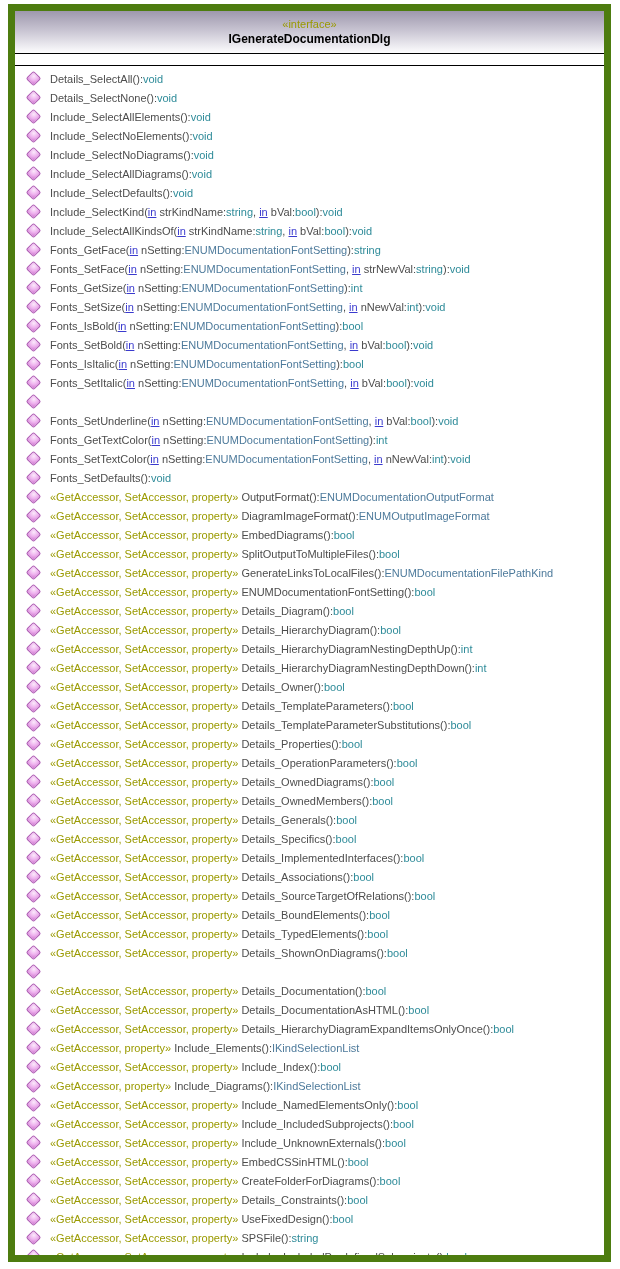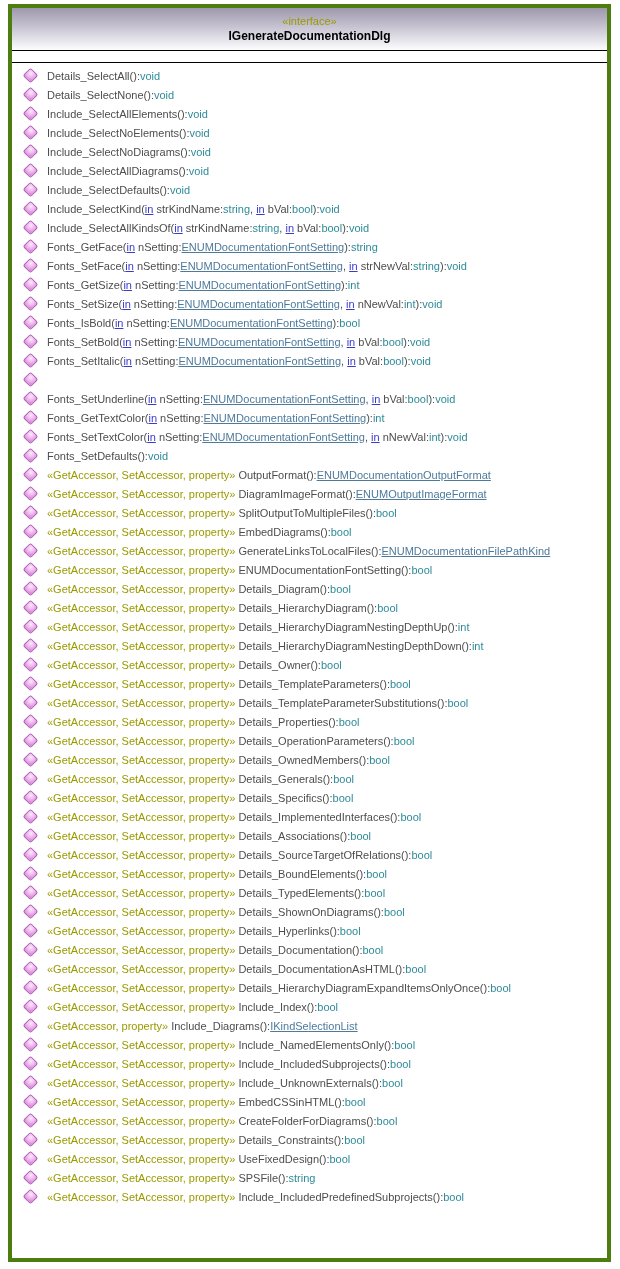--- a/index.html
+++ b/index.html
@@ -11,21 +11,21 @@
     --header-top:#9e98ad;
   }
   html,body{margin:0;padding:0;}
   body{
     width:620px;height:1269px;background:#ffffff;
     font-family:"Liberation Sans",sans-serif;
     position:relative;overflow:hidden;
   }
   .classbox{
     position:absolute;left:8px;top:4px;width:603px;height:1258px;
-    box-sizing:border-box;border:4px solid #4d7c0f;background:#e5e5e5;
+    box-sizing:border-box;border:7px solid #4d7c0f;background:#e5e5e5;
     display:flex;flex-direction:column;
   }
   .header{
     flex:none;height:43px;box-sizing:border-box;border-bottom:1px solid #000;
     background:linear-gradient(to bottom,var(--header-top) 0%,#c7c3d1 45%,#fdfdfe 100%);
     display:flex;flex-direction:column;align-items:center;justify-content:center;gap:2px;
   }
   .stereo-line{font-size:11px;line-height:12px;color:var(--stereo);}
   .title-line{font-size:12px;line-height:14px;font-weight:bold;color:#000;text-align:right;}
   .attrs{flex:none;height:12px;box-sizing:border-box;border-bottom:1px solid #000;background:#fff;}
@@ -38,21 +38,21 @@
     flex:none;width:9px;height:9px;margin:0 11px 0 4px;
     transform:rotate(45deg);
     background:radial-gradient(circle at 35% 30%,#fbeafb 0%,#eeb2ee 50%,#cb6fcb 100%);
     border:1px solid #aa55b0;border-radius:2px;
   }
   .op-text{font-size:11px;color:var(--name);}
   .c-name{color:var(--name);}
   .c-stereo{color:var(--stereo);}
   .c-kw{color:var(--kw);text-decoration:underline;}
   .c-builtin{color:var(--builtin);}
-  .c-type{color:var(--type);text-decoration:underline;}
+  .c-type{color:var(--type);}
 </style>
 </head>
 <body>
 
 <div class="classbox">
   <div class="header">
     <div class="stereo-line">«interface»</div>
     <div class="title-line">IGenerateDocumentationDlg</div>
   </div>
   <div class="attrs"></div>
@@ -113,20 +113,24 @@
         <div class="op-row">
           <span class="diamond"></span>
           <span class="op-text"><span class="c-name">Fonts_IsBold(</span><span class="c-kw">in</span><span class="c-name"> nSetting</span><span class="c-name">:</span><span class="c-type">ENUMDocumentationFontSetting</span><span class="c-name">)</span><span class="c-name">:</span><span class="c-builtin">bool</span></span>
         </div>
         <div class="op-row">
           <span class="diamond"></span>
           <span class="op-text"><span class="c-name">Fonts_SetBold(</span><span class="c-kw">in</span><span class="c-name"> nSetting</span><span class="c-name">:</span><span class="c-type">ENUMDocumentationFontSetting</span><span class="c-name">, </span><span class="c-kw">in</span><span class="c-name"> bVal</span><span class="c-name">:</span><span class="c-builtin">bool</span><span class="c-name">)</span><span class="c-name">:</span><span class="c-builtin">void</span></span>
         </div>
         <div class="op-row">
           <span class="diamond"></span>
+          <span class="op-text"><span class="c-name">Fonts_IsItalic(</span><span class="c-kw">in</span><span class="c-name"> nSetting</span><span class="c-name">:</span><span class="c-type">ENUMDocumentationFontSetting</span><span class="c-name">)</span><span class="c-name">:</span><span class="c-builtin">bool</span></span>
+        </div>
+        <div class="op-row">
+          <span class="diamond"></span>
           <span class="op-text"><span class="c-name">Fonts_SetItalic(</span><span class="c-kw">in</span><span class="c-name"> nSetting</span><span class="c-name">:</span><span class="c-type">ENUMDocumentationFontSetting</span><span class="c-name">, </span><span class="c-kw">in</span><span class="c-name"> bVal</span><span class="c-name">:</span><span class="c-builtin">bool</span><span class="c-name">)</span><span class="c-name">:</span><span class="c-builtin">void</span></span>
         </div>
         <div class="op-row">
           <span class="diamond"></span>
         </div>
         <div class="op-row">
           <span class="diamond"></span>
           <span class="op-text"><span class="c-name">Fonts_SetUnderline(</span><span class="c-kw">in</span><span class="c-name"> nSetting</span><span class="c-name">:</span><span class="c-type">ENUMDocumentationFontSetting</span><span class="c-name">, </span><span class="c-kw">in</span><span class="c-name"> bVal</span><span class="c-name">:</span><span class="c-builtin">bool</span><span class="c-name">)</span><span class="c-name">:</span><span class="c-builtin">void</span></span>
         </div>
         <div class="op-row">
@@ -144,28 +148,28 @@
         <div class="op-row">
           <span class="diamond"></span>
           <span class="op-text"><span class="c-stereo">«GetAccessor, SetAccessor, property» </span><span class="c-name">OutputFormat()</span><span class="c-name">:</span><span class="c-type">ENUMDocumentationOutputFormat</span></span>
         </div>
         <div class="op-row">
           <span class="diamond"></span>
           <span class="op-text"><span class="c-stereo">«GetAccessor, SetAccessor, property» </span><span class="c-name">DiagramImageFormat()</span><span class="c-name">:</span><span class="c-type">ENUMOutputImageFormat</span></span>
         </div>
         <div class="op-row">
           <span class="diamond"></span>
+          <span class="op-text"><span class="c-stereo">«GetAccessor, SetAccessor, property» </span><span class="c-name">EmbedDiagrams()</span><span class="c-name">:</span><span class="c-builtin">bool</span></span>
+        </div>
+        <div class="op-row">
+          <span class="diamond"></span>
           <span class="op-text"><span class="c-stereo">«GetAccessor, SetAccessor, property» </span><span class="c-name">SplitOutputToMultipleFiles()</span><span class="c-name">:</span><span class="c-builtin">bool</span></span>
         </div>
         <div class="op-row">
           <span class="diamond"></span>
-          <span class="op-text"><span class="c-stereo">«GetAccessor, SetAccessor, property» </span><span class="c-name">EmbedDiagrams()</span><span class="c-name">:</span><span class="c-builtin">bool</span></span>
-        </div>
-        <div class="op-row">
-          <span class="diamond"></span>
           <span class="op-text"><span class="c-stereo">«GetAccessor, SetAccessor, property» </span><span class="c-name">GenerateLinksToLocalFiles()</span><span class="c-name">:</span><span class="c-type">ENUMDocumentationFilePathKind</span></span>
         </div>
         <div class="op-row">
           <span class="diamond"></span>
           <span class="op-text"><span class="c-stereo">«GetAccessor, SetAccessor, property» </span><span class="c-name">ENUMDocumentationFontSetting()</span><span class="c-name">:</span><span class="c-builtin">bool</span></span>
         </div>
         <div class="op-row">
           <span class="diamond"></span>
           <span class="op-text"><span class="c-stereo">«GetAccessor, SetAccessor, property» </span><span class="c-name">Details_Diagram()</span><span class="c-name">:</span><span class="c-builtin">bool</span></span>
         </div>
@@ -196,20 +200,24 @@
         <div class="op-row">
           <span class="diamond"></span>
           <span class="op-text"><span class="c-stereo">«GetAccessor, SetAccessor, property» </span><span class="c-name">Details_Properties()</span><span class="c-name">:</span><span class="c-builtin">bool</span></span>
         </div>
         <div class="op-row">
           <span class="diamond"></span>
           <span class="op-text"><span class="c-stereo">«GetAccessor, SetAccessor, property» </span><span class="c-name">Details_OperationParameters()</span><span class="c-name">:</span><span class="c-builtin">bool</span></span>
         </div>
         <div class="op-row">
           <span class="diamond"></span>
+          <span class="op-text"><span class="c-stereo">«GetAccessor, SetAccessor, property» </span><span class="c-name">Details_OwnedDiagrams()</span><span class="c-name">:</span><span class="c-builtin">bool</span></span>
+        </div>
+        <div class="op-row">
+          <span class="diamond"></span>
           <span class="op-text"><span class="c-stereo">«GetAccessor, SetAccessor, property» </span><span class="c-name">Details_OwnedMembers()</span><span class="c-name">:</span><span class="c-builtin">bool</span></span>
         </div>
         <div class="op-row">
           <span class="diamond"></span>
           <span class="op-text"><span class="c-stereo">«GetAccessor, SetAccessor, property» </span><span class="c-name">Details_Generals()</span><span class="c-name">:</span><span class="c-builtin">bool</span></span>
         </div>
         <div class="op-row">
           <span class="diamond"></span>
           <span class="op-text"><span class="c-stereo">«GetAccessor, SetAccessor, property» </span><span class="c-name">Details_Specifics()</span><span class="c-name">:</span><span class="c-builtin">bool</span></span>
         </div>
@@ -232,33 +240,36 @@
         <div class="op-row">
           <span class="diamond"></span>
           <span class="op-text"><span class="c-stereo">«GetAccessor, SetAccessor, property» </span><span class="c-name">Details_TypedElements()</span><span class="c-name">:</span><span class="c-builtin">bool</span></span>
         </div>
         <div class="op-row">
           <span class="diamond"></span>
           <span class="op-text"><span class="c-stereo">«GetAccessor, SetAccessor, property» </span><span class="c-name">Details_ShownOnDiagrams()</span><span class="c-name">:</span><span class="c-builtin">bool</span></span>
         </div>
         <div class="op-row">
           <span class="diamond"></span>
-          <span class="op-text"><span class="c-stereo">«GetAccessor, SetAccessor, property» </span><span class="c-name">Details_Hyperlinks()</span><span class="c-name">:</span><span class="c-builtin">bool</span></span>
         </div>
         <div class="op-row">
           <span class="diamond"></span>
           <span class="op-text"><span class="c-stereo">«GetAccessor, SetAccessor, property» </span><span class="c-name">Details_Documentation()</span><span class="c-name">:</span><span class="c-builtin">bool</span></span>
         </div>
         <div class="op-row">
           <span class="diamond"></span>
           <span class="op-text"><span class="c-stereo">«GetAccessor, SetAccessor, property» </span><span class="c-name">Details_DocumentationAsHTML()</span><span class="c-name">:</span><span class="c-builtin">bool</span></span>
         </div>
         <div class="op-row">
           <span class="diamond"></span>
           <span class="op-text"><span class="c-stereo">«GetAccessor, SetAccessor, property» </span><span class="c-name">Details_HierarchyDiagramExpandItemsOnlyOnce()</span><span class="c-name">:</span><span class="c-builtin">bool</span></span>
+        </div>
+        <div class="op-row">
+          <span class="diamond"></span>
+          <span class="op-text"><span class="c-stereo">«GetAccessor, property» </span><span class="c-name">Include_Elements()</span><span class="c-name">:</span><span class="c-type">IKindSelectionList</span></span>
         </div>
         <div class="op-row">
           <span class="diamond"></span>
           <span class="op-text"><span class="c-stereo">«GetAccessor, SetAccessor, property» </span><span class="c-name">Include_Index()</span><span class="c-name">:</span><span class="c-builtin">bool</span></span>
         </div>
         <div class="op-row">
           <span class="diamond"></span>
           <span class="op-text"><span class="c-stereo">«GetAccessor, property» </span><span class="c-name">Include_Diagrams()</span><span class="c-name">:</span><span class="c-type">IKindSelectionList</span></span>
         </div>
         <div class="op-row">

